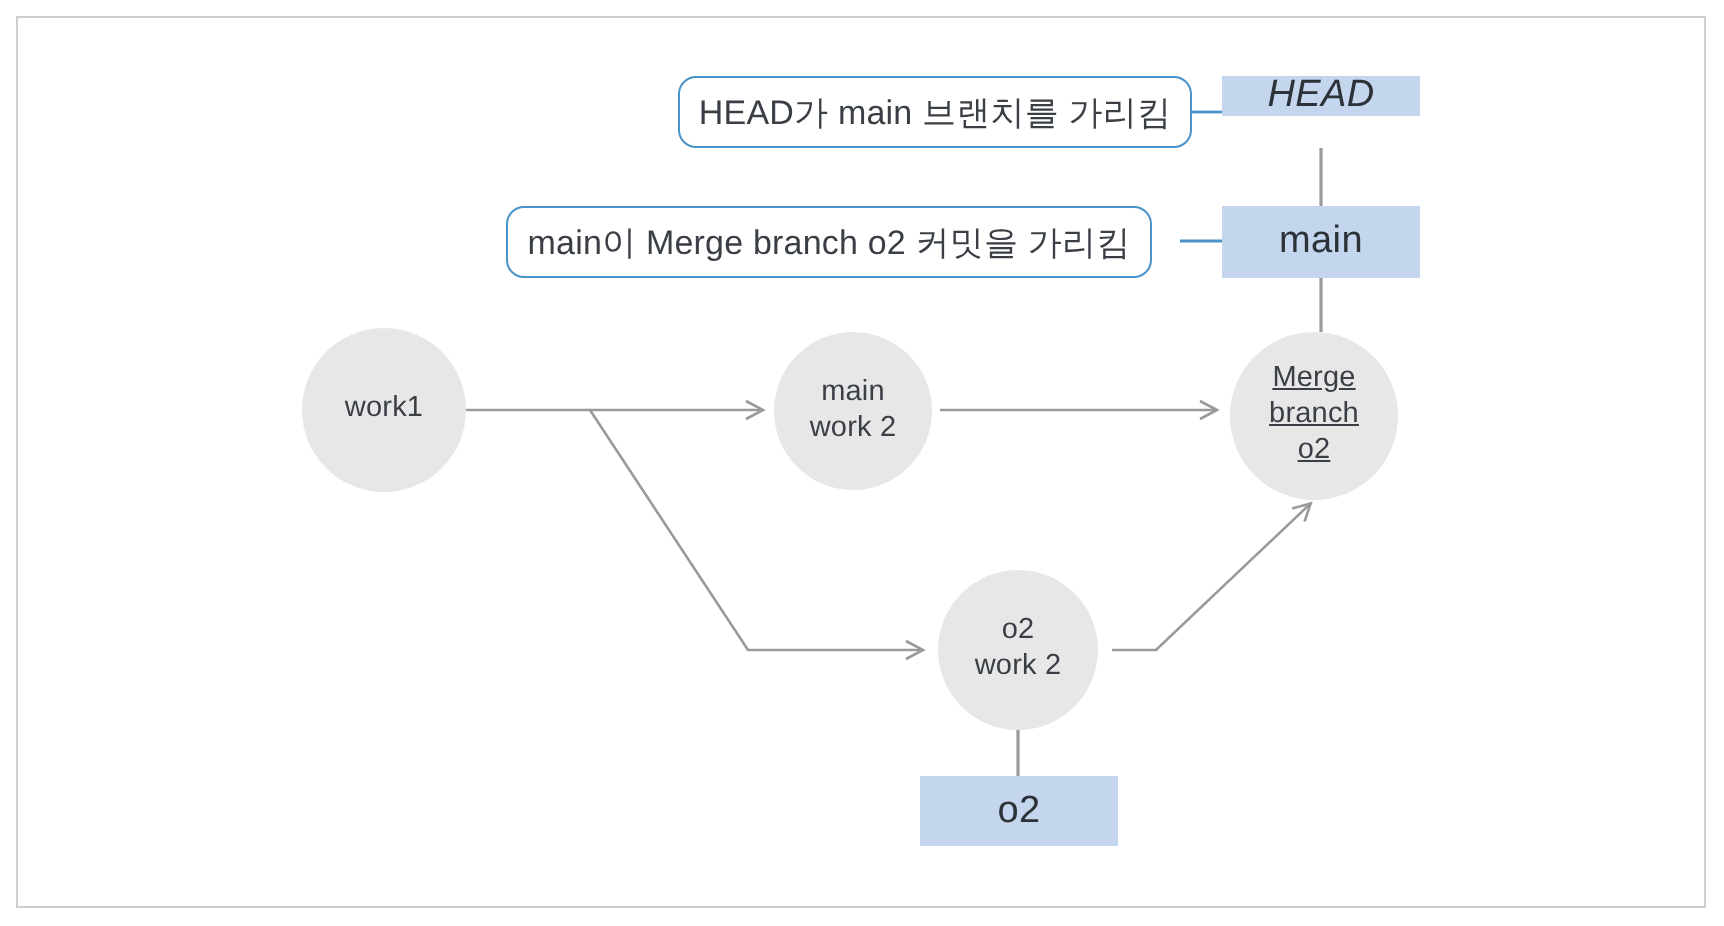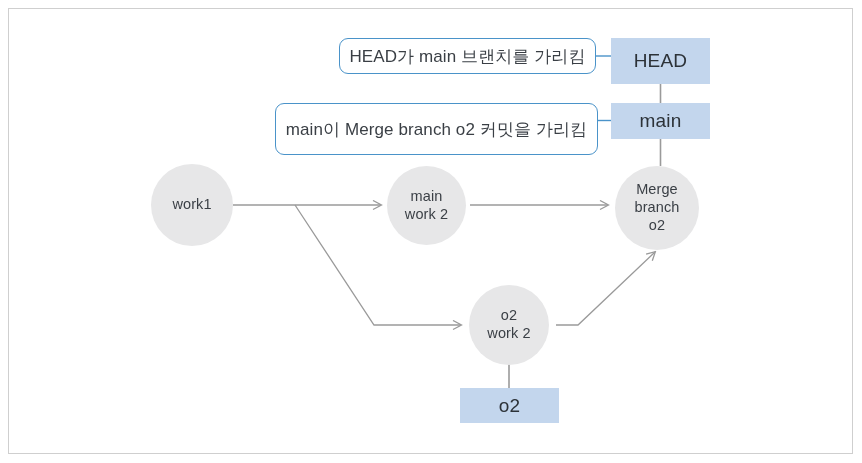--- a/index.html
+++ b/index.html
@@ -106,46 +106,46 @@
 
     <path d="M596,56 L611,56" fill="none" stroke="#4a93c9" stroke-width="1.4"></path>
 
     <path d="M590,120.5 L611,120.5" fill="none" stroke="#4a93c9" stroke-width="1.4"></path>
   </svg>
 
   <div class="callout" style="left:339px; top:38px; width:257px; height:36px;">
     <span>HEAD가 main 브랜치를 가리킴</span>
   </div>
 
-  <div class="callout" style="left:275px; top:103px; width:323px; height:52px;">
+  <div class="callout" style="left:253px; top:103px; width:323px; height:36px;">
     <span>main이 Merge branch o2 커밋을 가리킴</span>
   </div>
 
-  <div class="ref-box" style="left:611px; top:38px; width:99px; height:46px;">
+  <div class="ref-box" style="left:611px; top:38px; width:99px; height:20px;font-style:italic;">
     <span>HEAD</span>
   </div>
 
   <div class="ref-box" style="left:611px; top:103px; width:99px; height:36px;">
     <span>main</span>
   </div>
 
   <div class="ref-box" style="left:460px; top:388px; width:99px; height:35px;">
     <span>o2</span>
   </div>
 
   <div class="node-circle" style="left:151px; top:164px; width:82px; height:82px;text-align:center;">
     <span class="node-label">work1</span>
   </div>
 
   <div class="node-circle" style="left:387px; top:166px; width:79px; height:79px;">
     <span class="node-label">main
 work 2</span>
   </div>
 
-  <div class="node-circle" style="left:615px; top:166px; width:84px; height:84px;">
+  <div class="node-circle" style="left:615px; top:166px; width:84px; height:84px;text-decoration:underline;">
     <span class="node-label">Merge
 branch
 o2</span>
   </div>
 
   <div class="node-circle" style="left:469px; top:285px; width:80px; height:80px;">
     <span class="node-label">o2
 work 2</span>
   </div>
 

